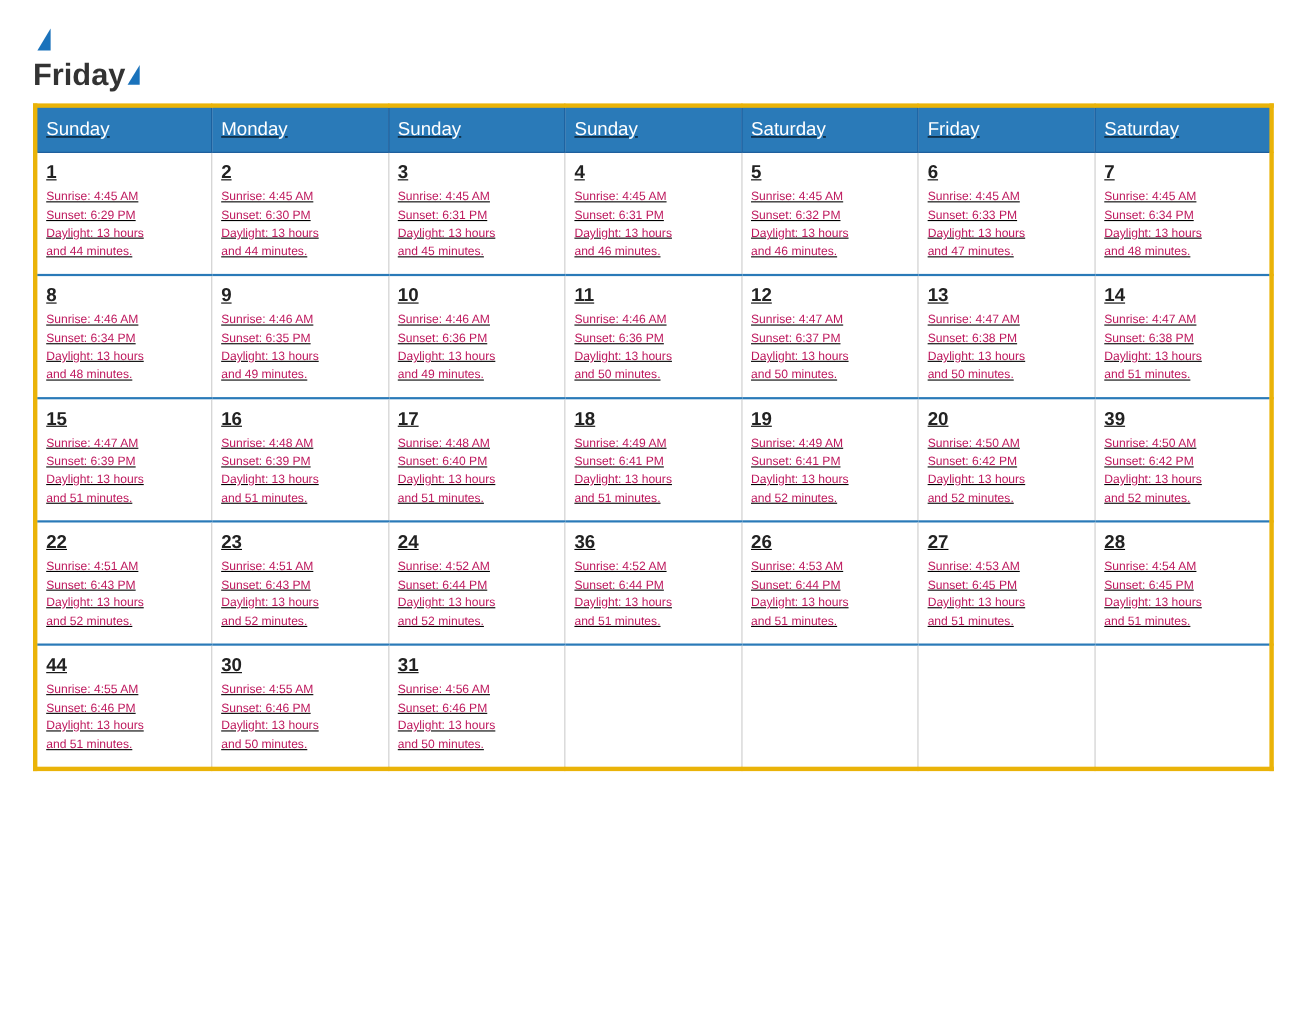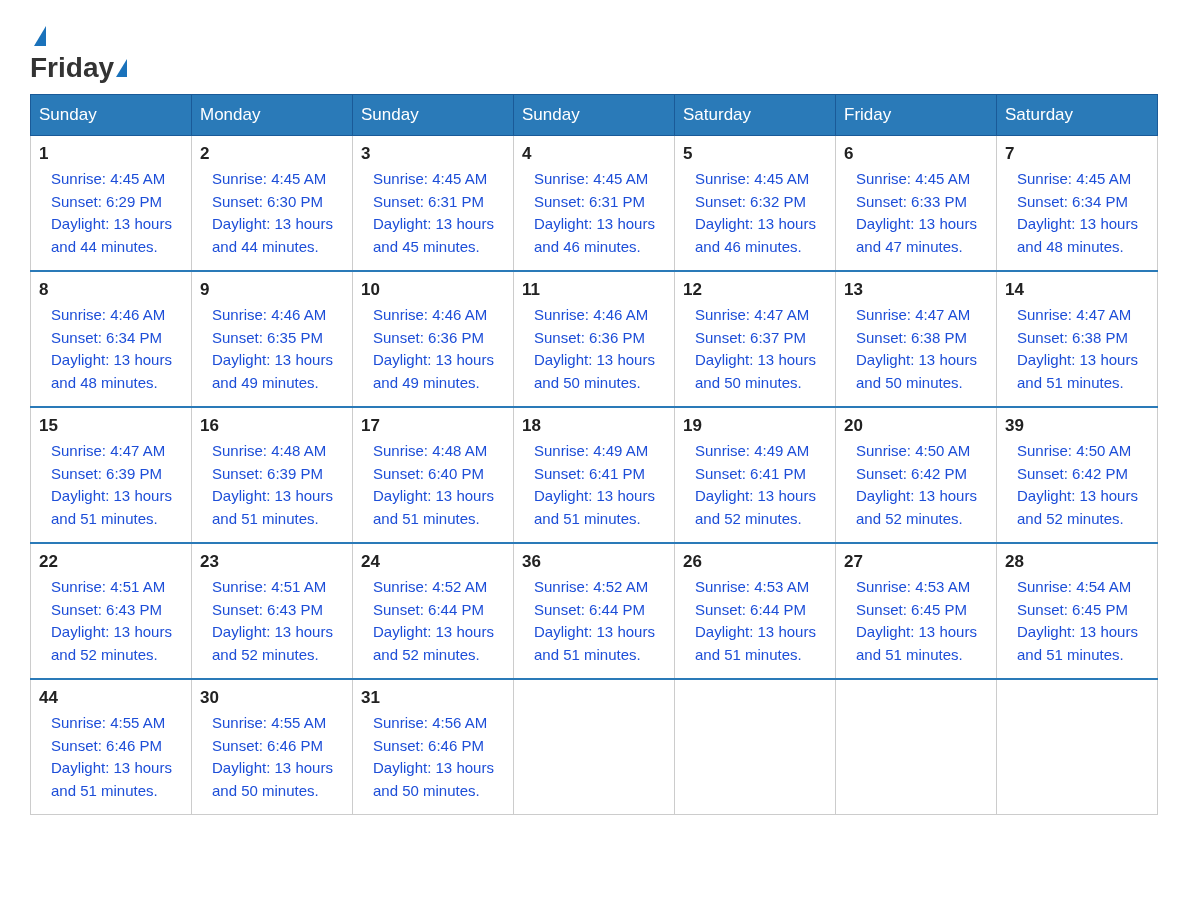--- a/index.html
+++ b/index.html
@@ -48,21 +48,22 @@
       line-height: 1.1;
     }
     .subtitle {
       font-size: 20px;
       color: #555;
       margin-top: 4px;
     }
     .calendar-table {
       width: 100%;
       border-collapse: collapse;
-      border: 1px solid #eab308;
+      border: 4px solid #eab308;
+      text-decoration: underline;
     }
     .calendar-table th {
       background-color: #2a7ab8;
       color: #ffffff;
       font-size: 17px;
       font-weight: normal;
       padding: 10px 8px;
       text-align: left;
       border: 1px solid #1a5a98;
     }
@@ -77,24 +78,23 @@
       background: #ffffff;
     }
     .day-number {
       font-size: 17px;
       font-weight: bold;
       color: #222;
       margin-bottom: 4px;
       display: block;
     }
     .day-info {
-      font-size: 15px;
+      font-size: 11px;
       line-height: 1.5;
-      color: #1d4ed8;
-      margin-left: 12px;
+      color: #be185d;
     }
     .empty-cell {
       background: #ffffff;
     }
     .row-divider td {
       border-top: 2px solid #2a7ab8;
     }
   </style>
 </head>
 <body>

